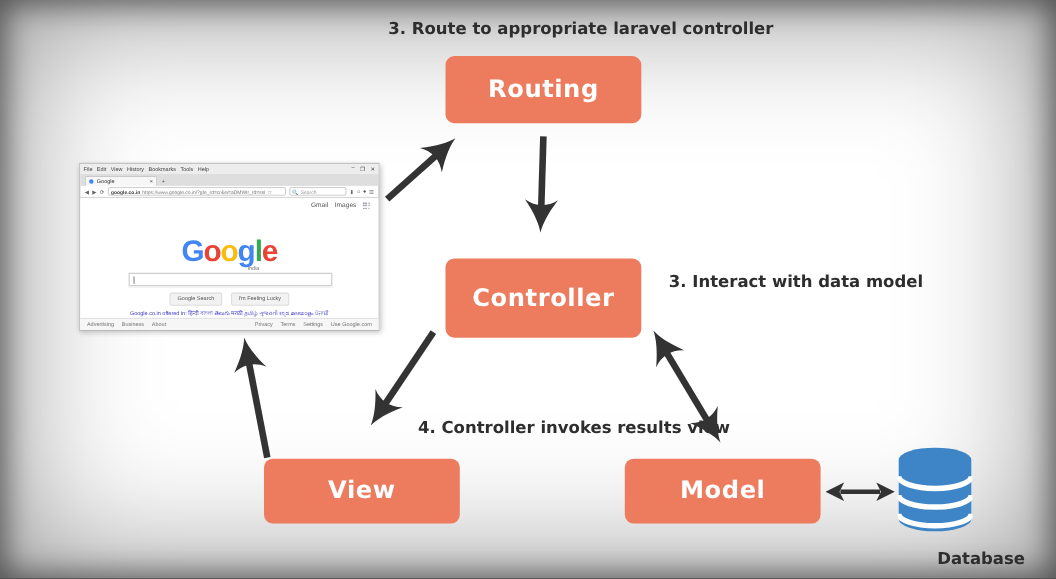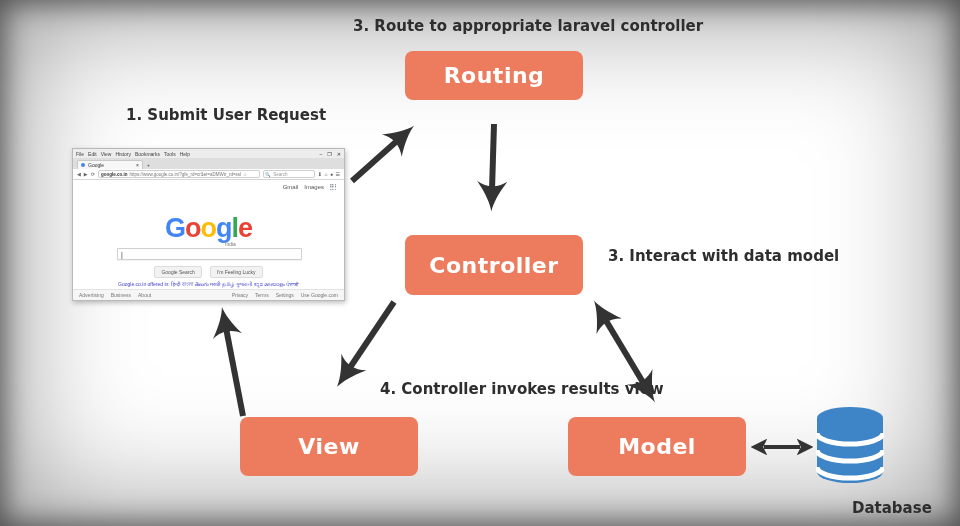--- a/index.html
+++ b/index.html
@@ -11,22 +11,22 @@
     box-shadow: inset 0 0 28px 4px rgba(0,0,0,0.55),
                 inset 0 0 120px 18px rgba(0,0,0,0.38);
   }
   
   .node {
     position:absolute; width:178px; border-radius:8px;
     background:var(--accent,#ED7C5F);
     display:flex; align-items:center; justify-content:center;
     color:#fff; font-weight:bold; font-size:22px; letter-spacing:0.5px;
   }
-  #node-routing    { left:405px; top:51px;  height:49px; }
-  #node-controller { left:405px; top:235px; height:60px; }
+  #node-routing    { left:405px; top:51px;  height:61px; }
+  #node-controller { left:405px; top:235px; height:72px; }
   #node-view       { left:240px; top:417px; height:59px; }
   #node-model      { left:568px; top:417px; height:59px; }
 
   
   .step { position:absolute; color:#2e2e2e; font-weight:bold; font-size:15px; white-space:nowrap; }
   #step1 { left:126px; top:106px; }
   #step2 { left:353px; top:17px;  }
   #step3 { left:608px; top:247px; }
   #step4 { left:380px; top:380px; }
   #step5 { left:210px; top:487px; }
@@ -96,21 +96,20 @@
   .g-footer { position:absolute; left:0; right:0; bottom:0; height:11px;
     background:#f6f6f6; border-top:1px solid #e2e2e2; display:flex;
     align-items:center; padding:0 6px; font-size:5px; color:#767676; gap:7px; }
   .g-footer .spacer { flex:1; }
 </style>
 </head>
 <body>
 
 <div class="stage" style="--accent: #ED7C5F; --arrow: #333333; --db: #3D85C6;">
 
-  <div class="step" id="step1">1. Submit User Request</div>
   <div class="step" id="step2">3. Route to appropriate laravel controller</div>
   <div class="step" id="step3">3. Interact with data model</div>
   <div class="step" id="step4">4. Controller invokes results view</div>
 
   <div class="node" id="node-routing">
     <span>Routing</span>
   </div>
   <div class="node" id="node-controller">
     <span>Controller</span>
   </div>

